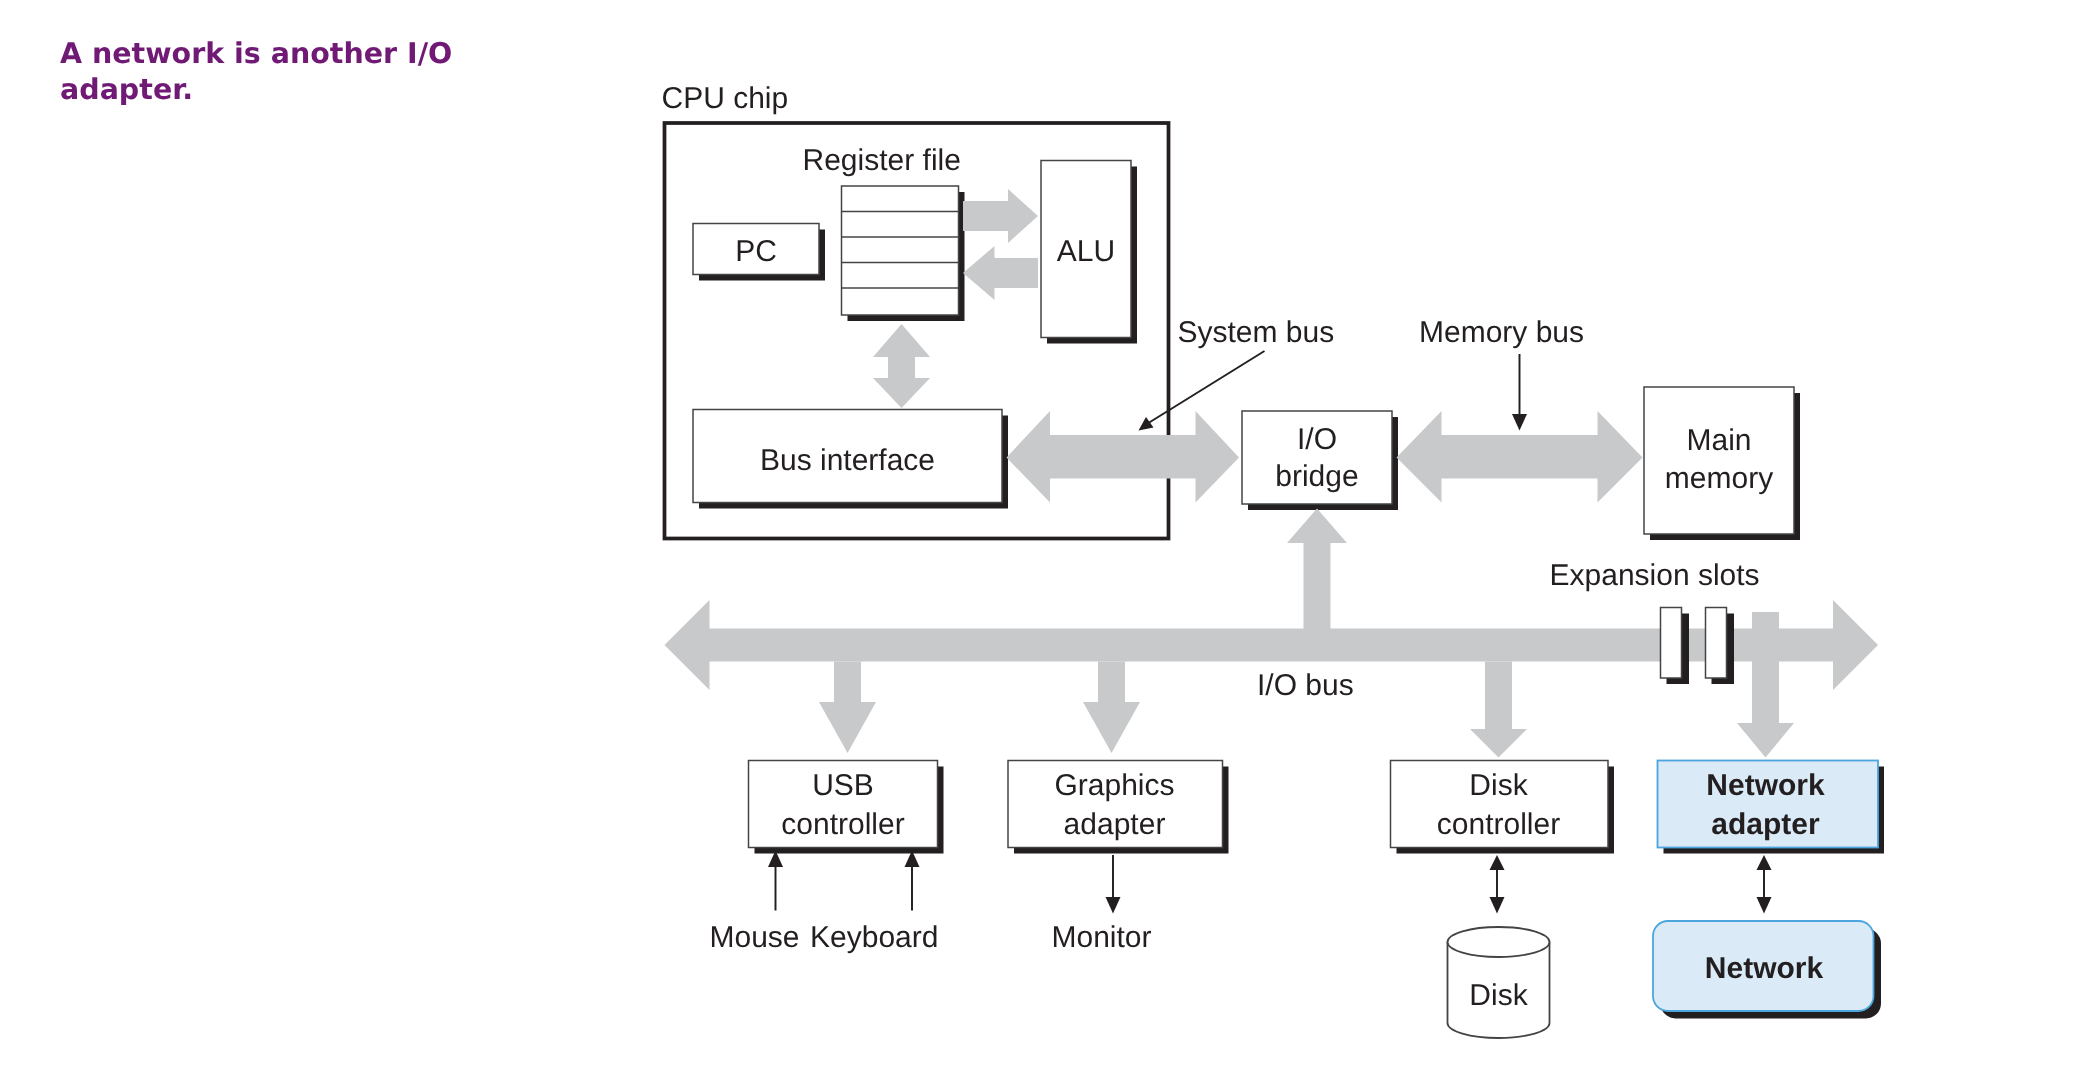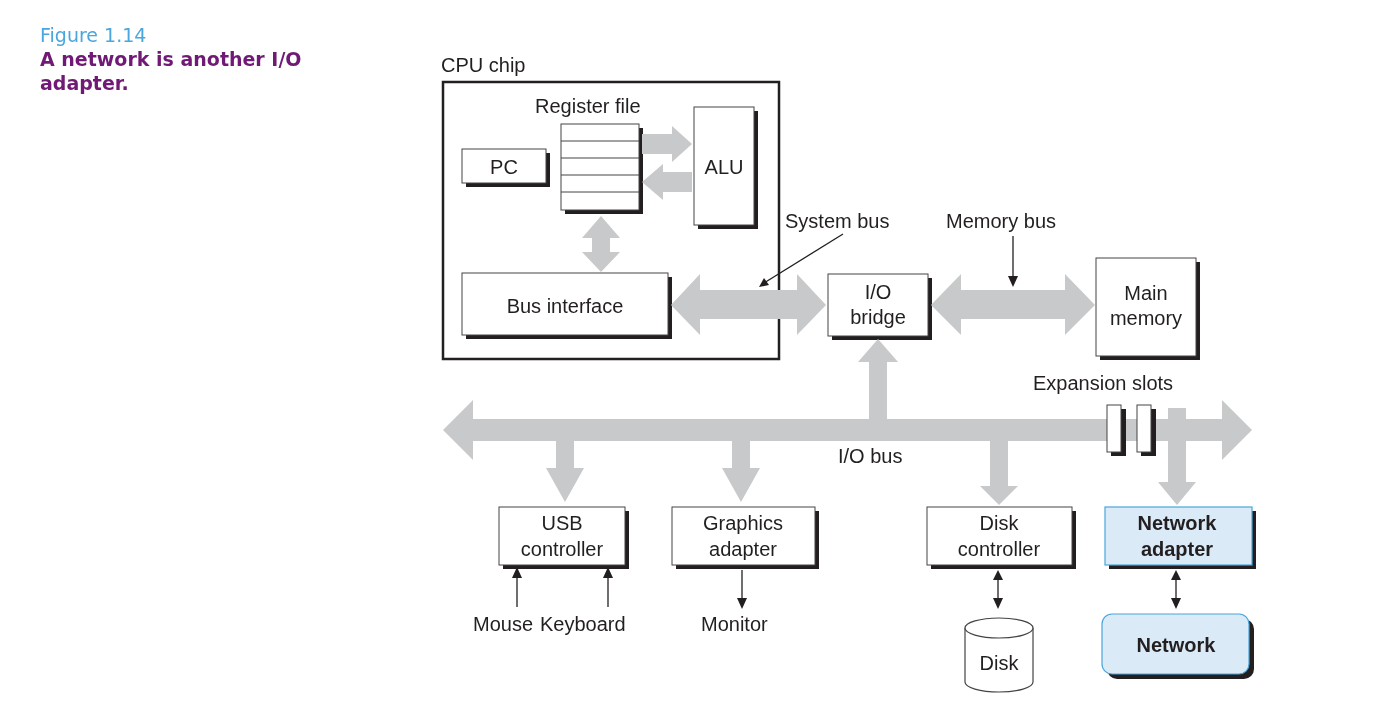--- a/index.html
+++ b/index.html
@@ -14,21 +14,20 @@
   .bluebox{fill:#daeaf7;stroke:#4aa6dc;stroke-width:1.2;}
   .shadow{fill:#231f20;}
   .bus{fill:#c8c9cb;}
   .line{stroke:#231f20;stroke-width:1.3;fill:none;}
   .head{fill:#231f20;}
 </style>
 </head>
 <body>
 
 <div class="caption">
-  <span class="fig-num">Figure 1.14</span>
   <span class="fig-title">A network is another I/O</span>
   <span class="fig-title">adapter.</span>
 </div>
 
 <svg width="1386" height="716" viewBox="0 0 1386 716">
 
   <text x="441" y="72">CPU chip</text>
   <rect x="443" y="82" width="336" height="277" fill="none" stroke="#231f20" stroke-width="2.5"></rect>
 
   <text x="535" y="113">Register file</text>

